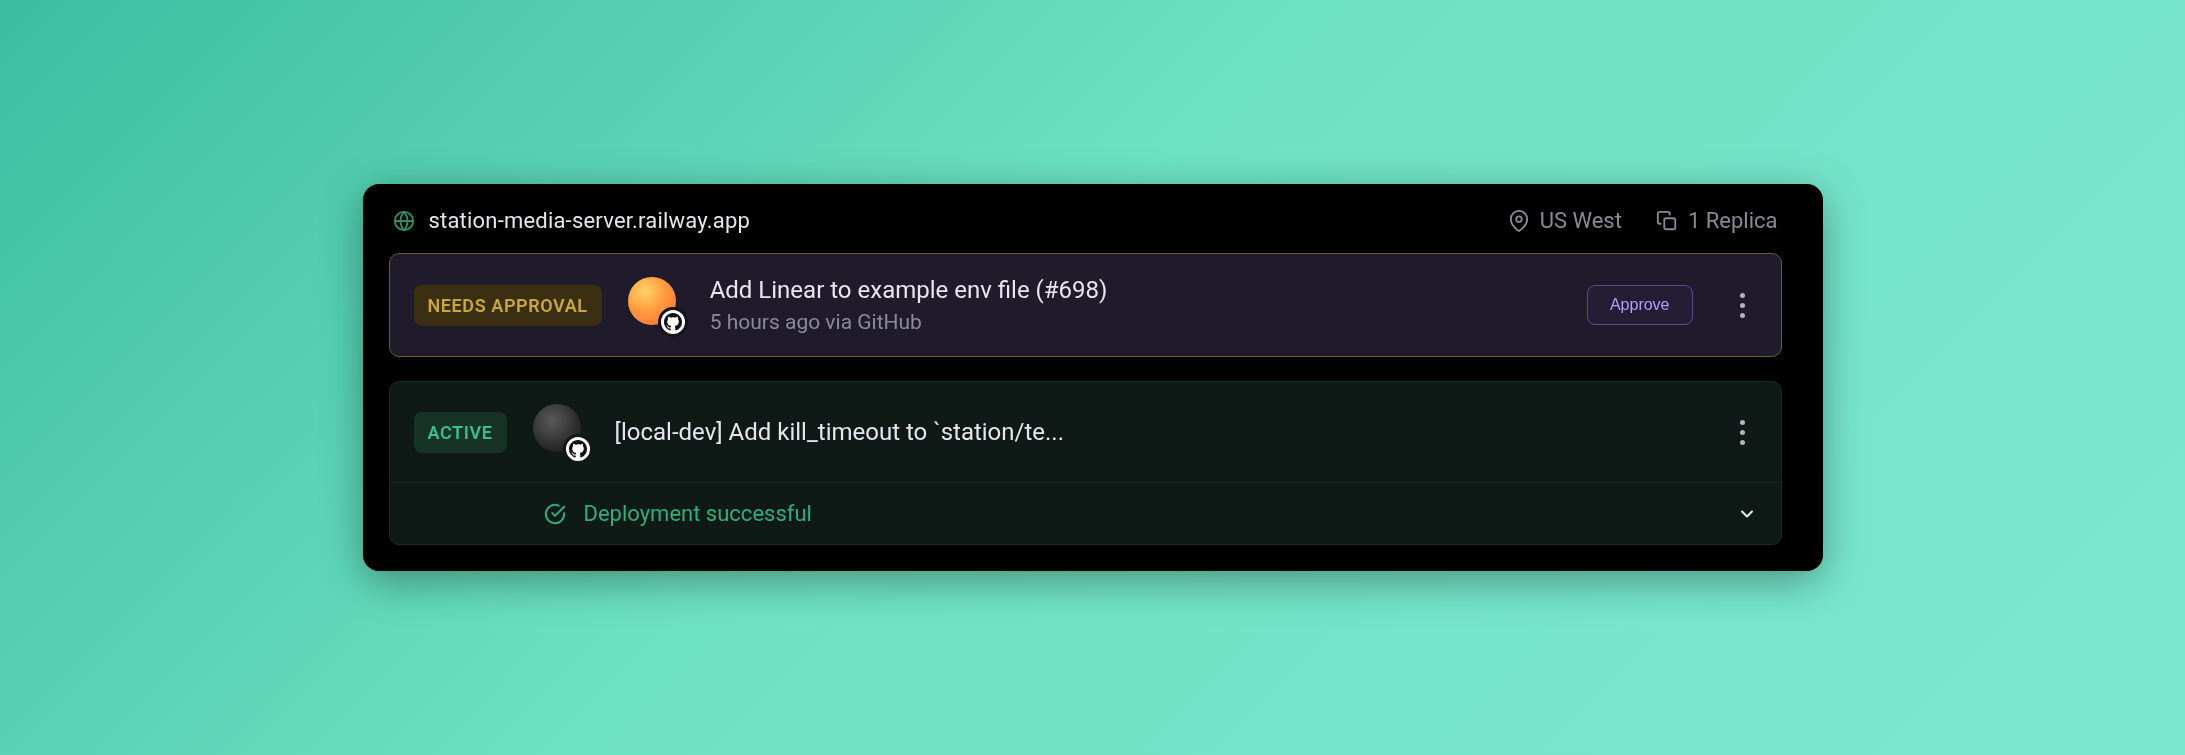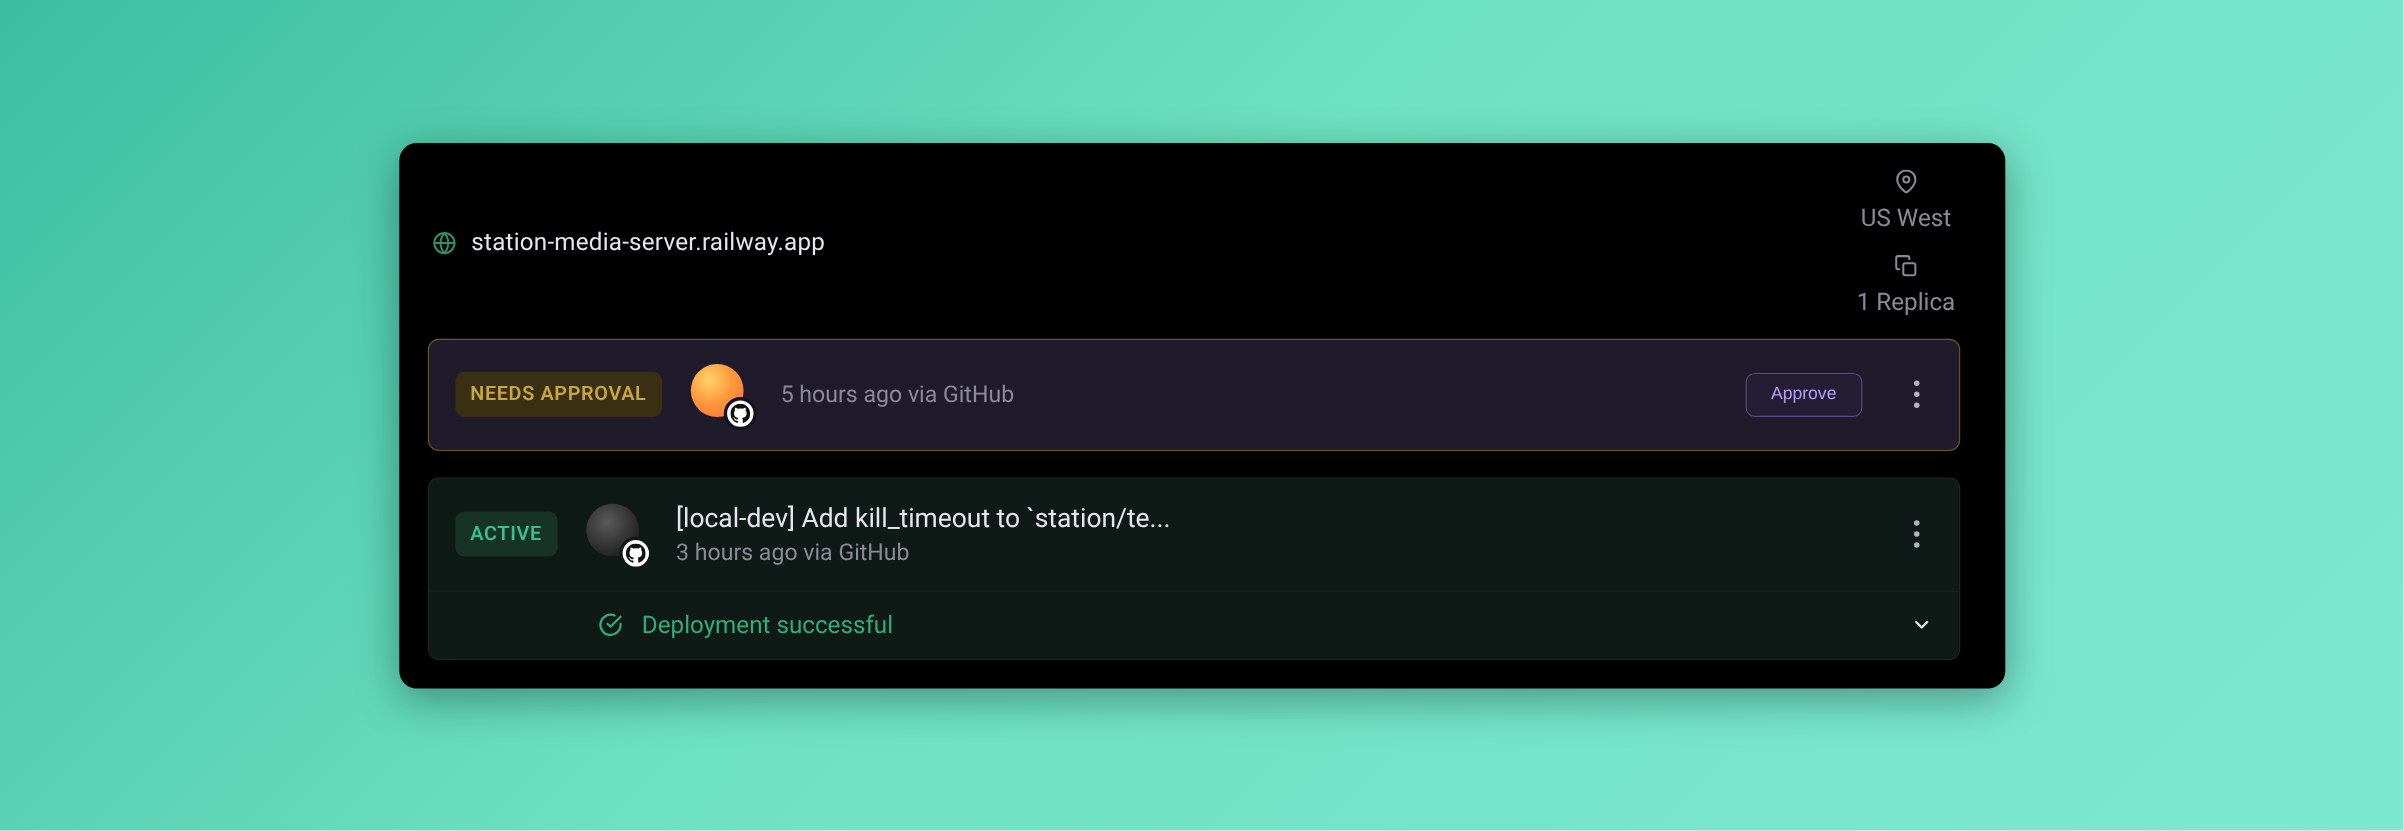--- a/index.html
+++ b/index.html
@@ -30,21 +30,20 @@
     font-size: 22px;
     letter-spacing: 0.2px;
   }
   .panel-header .spacer { flex: 1; }
   .header-meta {
     display: flex;
     align-items: center;
     gap: 10px;
     color: #8a8997;
     font-size: 22px;
-    flex-direction: column;
   }
   .header-meta .sep { width: 14px; }
   .globe-icon { color: #2f8f6b; }
   .icon-wrap { display:inline-flex; align-items:center; justify-content:center; }
 
   .card {
     border-radius: 10px;
     padding: 22px 24px;
     display: flex;
     align-items: center;
@@ -203,20 +202,21 @@
     <span class="badge badge-needs">NEEDS APPROVAL</span>
     <div class="avatar-stack">
       <div class="avatar-main"></div>
       <div class="avatar-badge">
         <svg viewBox="0 0 16 16" fill="#111">
             <path d="M8 0C3.58 0 0 3.58 0 8c0 3.54 2.29 6.53 5.47 7.59.4.07.55-.17.55-.38 0-.19-.01-.82-.01-1.49-2.01.37-2.53-.49-2.69-.94-.09-.23-.48-.94-.82-1.13-.28-.15-.68-.52-.01-.53.63-.01 1.08.58 1.23.82.72 1.21 1.87.87 2.33.66.07-.52.28-.87.51-1.07-1.78-.2-3.64-.89-3.64-3.95 0-.87.31-1.59.82-2.15-.08-.2-.36-1.02.08-2.12 0 0 .67-.21 2.2.82a7.5 7.5 0 0 1 2-.27c.68 0 1.36.09 2 .27 1.53-1.04 2.2-.82 2.2-.82.44 1.1.16 1.92.08 2.12.51.56.82 1.27.82 2.15 0 3.07-1.87 3.75-3.65 3.95.29.25.54.73.54 1.48 0 1.07-.01 1.93-.01 2.2 0 .21.15.46.55.38A8.01 8.01 0 0 0 16 8c0-4.42-3.58-8-8-8z"></path>
           </svg>
       </div>
     </div>
     <div class="deploy-info">
+      <span class="deploy-title">Add Linear to example env file (#698)</span>
       <span class="deploy-sub">5 hours ago via GitHub</span>
     </div>
     <span class="grow"></span>
     <button class="action-btn btn-approve">Approve</button>
     <div class="kebab">
         <span></span>
         <span></span>
         <span></span>
       </div>
   </div>
@@ -227,21 +227,20 @@
       <div class="avatar-stack">
         <div class="avatar-main dark"></div>
         <div class="avatar-badge">
           <svg viewBox="0 0 16 16" fill="#111">
               <path d="M8 0C3.58 0 0 3.58 0 8c0 3.54 2.29 6.53 5.47 7.59.4.07.55-.17.55-.38 0-.19-.01-.82-.01-1.49-2.01.37-2.53-.49-2.69-.94-.09-.23-.48-.94-.82-1.13-.28-.15-.68-.52-.01-.53.63-.01 1.08.58 1.23.82.72 1.21 1.87.87 2.33.66.07-.52.28-.87.51-1.07-1.78-.2-3.64-.89-3.64-3.95 0-.87.31-1.59.82-2.15-.08-.2-.36-1.02.08-2.12 0 0 .67-.21 2.2.82a7.5 7.5 0 0 1 2-.27c.68 0 1.36.09 2 .27 1.53-1.04 2.2-.82 2.2-.82.44 1.1.16 1.92.08 2.12.51.56.82 1.27.82 2.15 0 3.07-1.87 3.75-3.65 3.95.29.25.54.73.54 1.48 0 1.07-.01 1.93-.01 2.2 0 .21.15.46.55.38A8.01 8.01 0 0 0 16 8c0-4.42-3.58-8-8-8z"></path>
             </svg>
         </div>
       </div>
       <div class="deploy-info">
         <span class="deploy-title">[local-dev] Add kill_timeout to `station/te...</span>
-        <span class="deploy-sub">3 hours ago via GitHub</span>
       </div>
       <span class="grow"></span>
       <div class="kebab">
           <span></span>
           <span></span>
           <span></span>
         </div>
     </div>
     <div class="status-row">
       <span class="status-icon icon-wrap">

